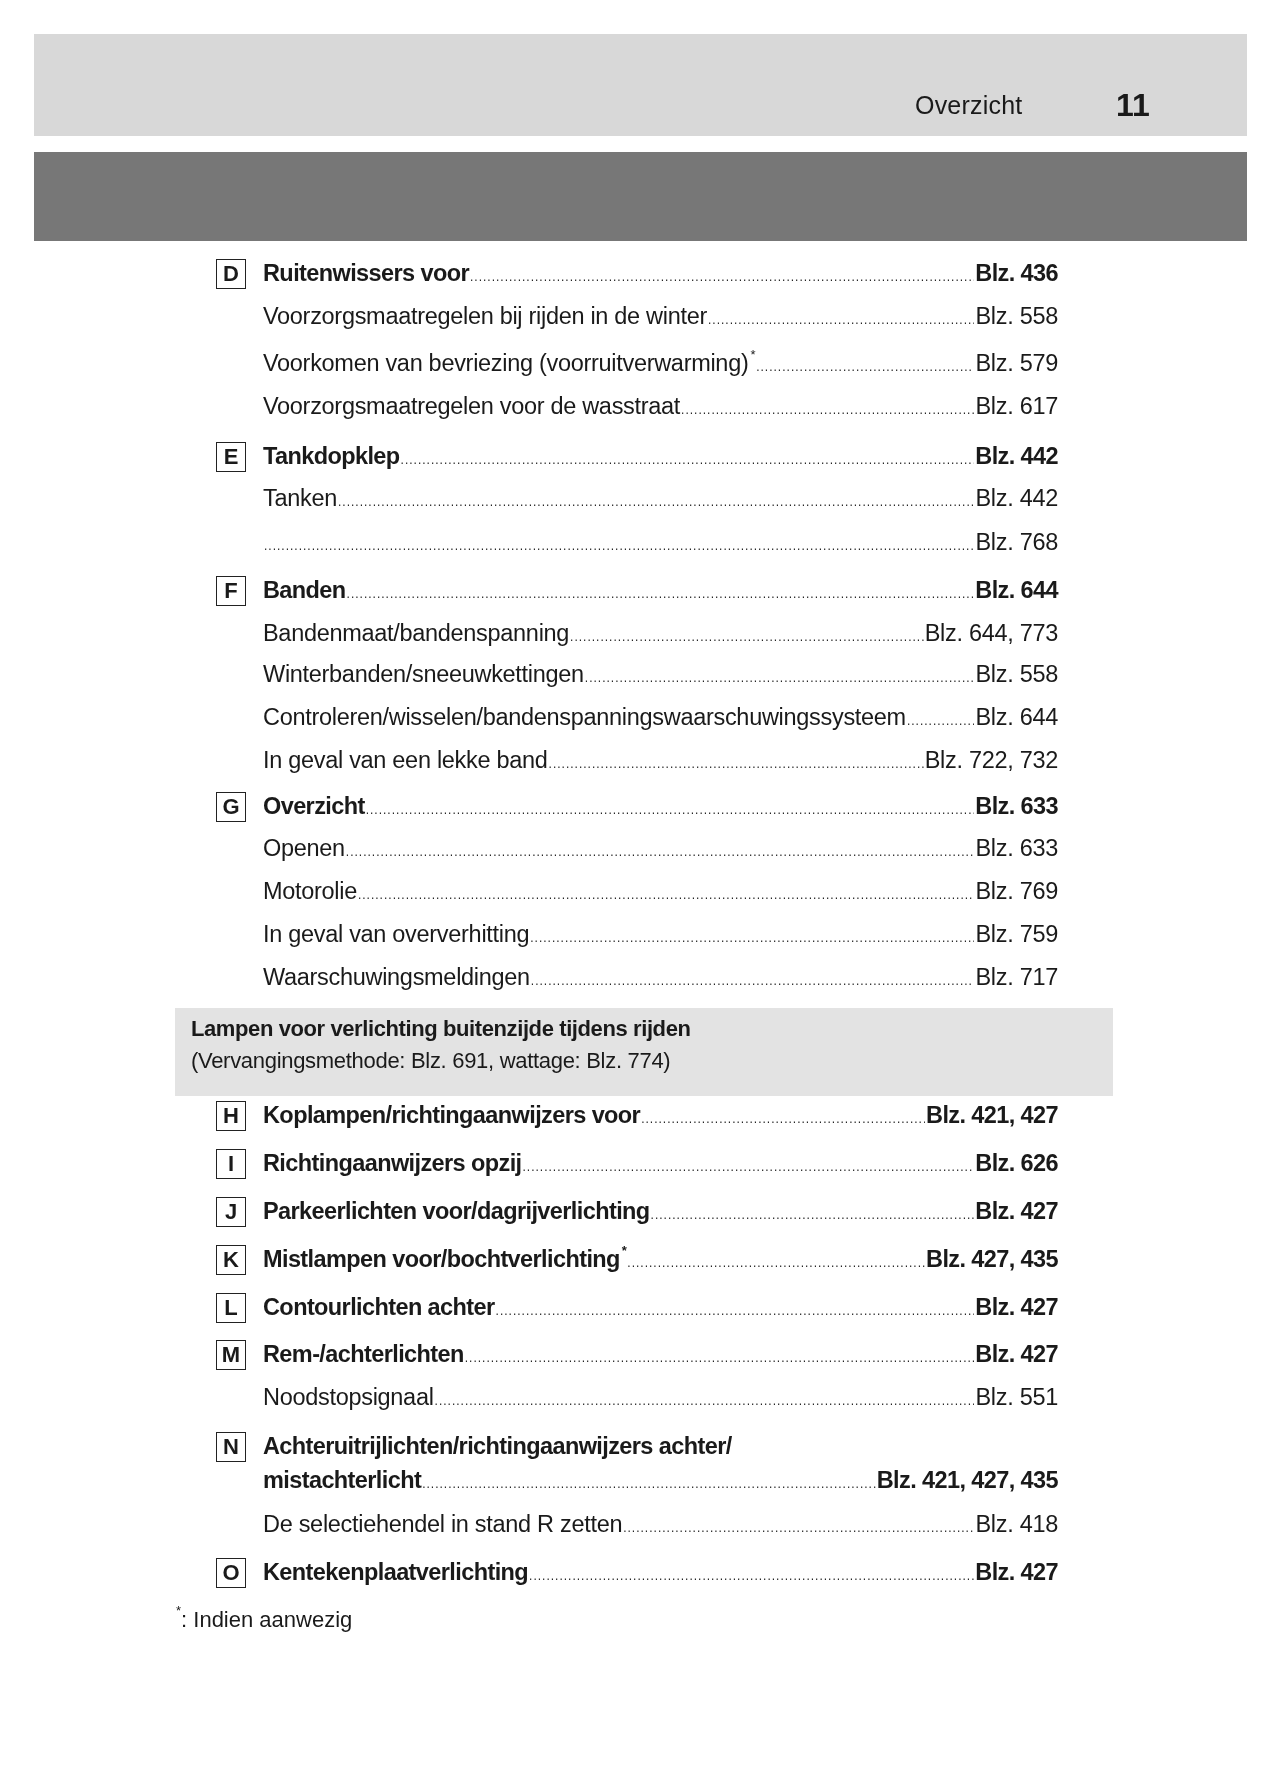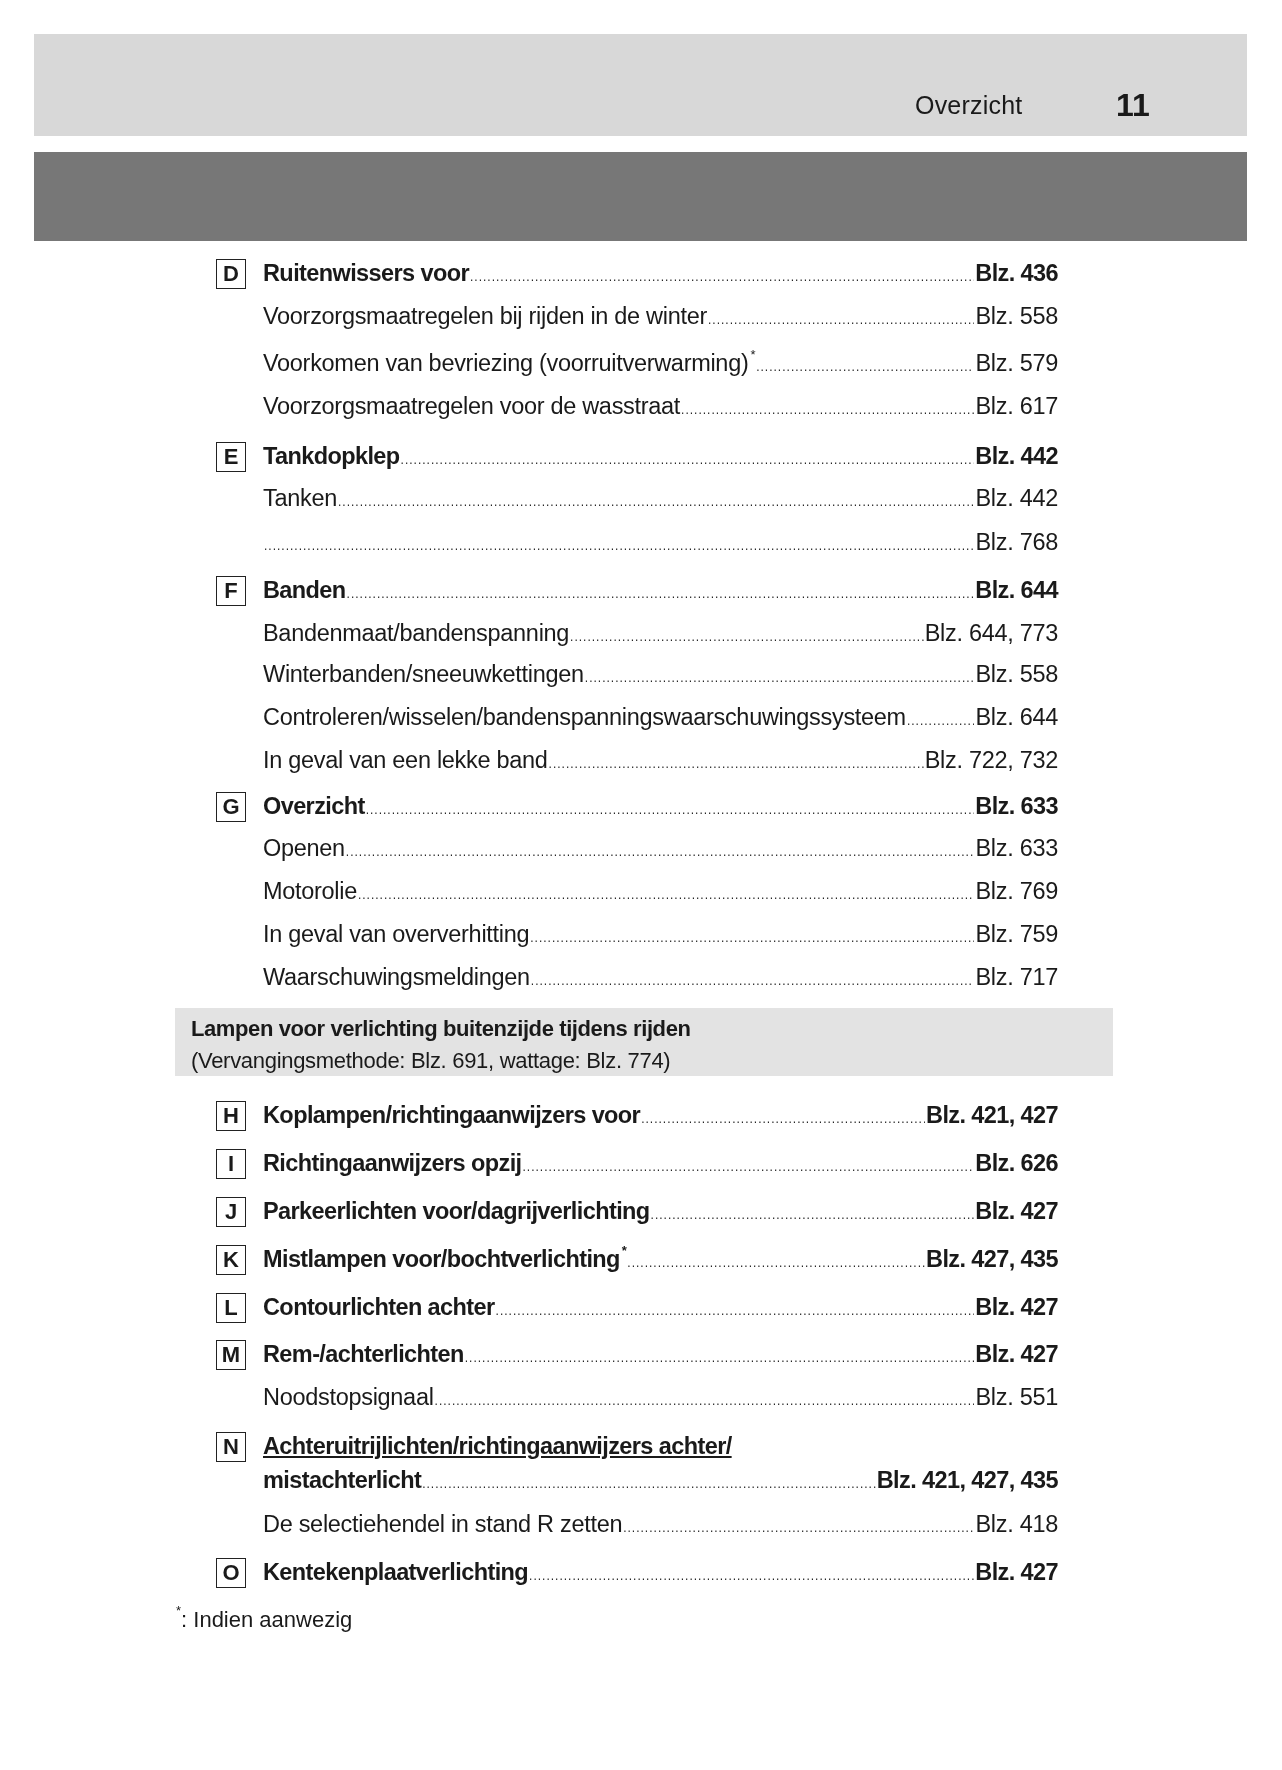--- a/index.html
+++ b/index.html
@@ -14,23 +14,23 @@
          font-size: 23.5px; line-height: 30px; white-space: nowrap; letter-spacing: -0.3px; }
   .row.bold { font-weight: bold; letter-spacing: -0.6px; }
   .row .label { flex: 0 0 auto; }
   .row .leader { flex: 1 1 auto; overflow: hidden; margin: 0 1px; font-weight: normal; font-size: 12px; line-height: 22px; letter-spacing: 1px; color: #222; }
   .row .leader::before { content: "......................................................................................................................................................................................................................................................................................................................................"; }
   .row .page { flex: 0 0 auto; }
   .row .sup { font-size: 13px; vertical-align: 12px; margin-left: 2px; }
   .box { position: absolute; left: 216px; width: 30px; height: 30px; border: 1.5px solid #222; box-sizing: border-box;
          font-weight: bold; font-size: 22px; line-height: 28px; text-align: center; background: #fff; }
 
-  .row-line1 { position: absolute; left: 263px; font-size: 23.5px; line-height: 30px; font-weight: bold; letter-spacing: -0.6px; white-space: nowrap; text-decoration: underline; }
-
-  .section-box { position: absolute; left: 175px; top: 1008px; width: 938px; height: 68px; background: #e3e3e3; }
+  .row-line1 { position: absolute; left: 263px; font-size: 23.5px; line-height: 30px; font-weight: bold; letter-spacing: -0.6px; white-space: nowrap; }
+
+  .section-box { position: absolute; left: 175px; top: 1008px; width: 938px; height: 88px; background: #e3e3e3; }
   .section-title { position: absolute; left: 16px; top: 6px; font-size: 22px; line-height: 30px; font-weight: bold; letter-spacing: -0.4px; white-space: nowrap; }
   .section-sub { position: absolute; left: 16px; top: 38px; font-size: 22px; line-height: 30px; letter-spacing: -0.3px; white-space: nowrap; }
 
   .footnote { position: absolute; left: 176px; top: 1596px; font-size: 22px; line-height: 30px; white-space: nowrap; }
   .footnote .star { font-size: 13px; vertical-align: 12px; }
 </style>
 </head>
 <body>
 
 <div class="hdr-light"></div>

